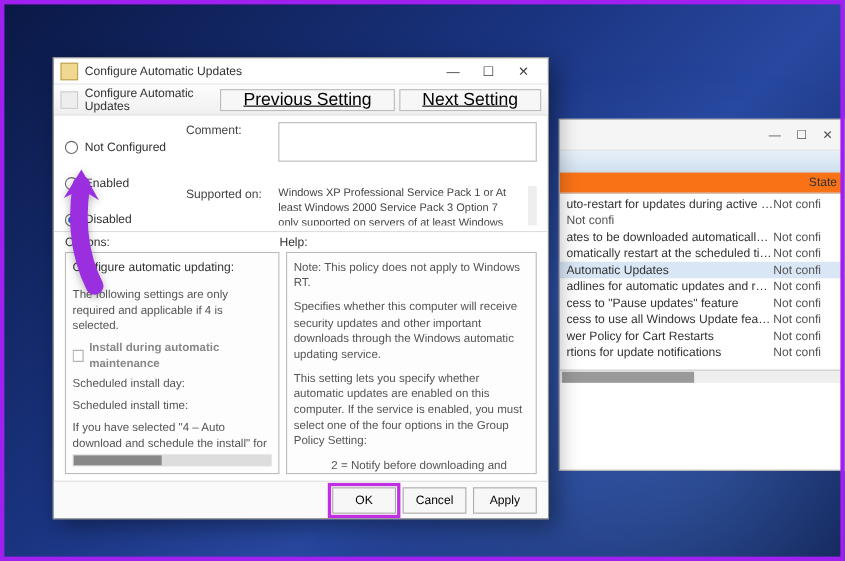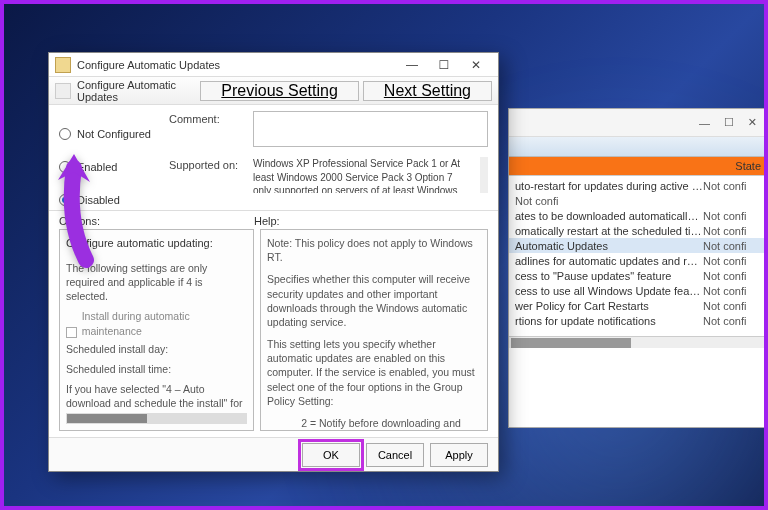--- a/index.html
+++ b/index.html
@@ -39,21 +39,21 @@
 .supp-text{ flex:1; font-size:10px; line-height:1.35; color:#444; max-height:36px; overflow:hidden;}
 .supp-scroll{ width:8px; background:#eee; margin-left:4px;}
 .section-headers{ display:flex; padding:4px 10px 2px 10px; font-size:11px;}
 .section-headers .h1{ width:195px;}
 .panes{ display:flex; flex:1; padding:0 10px 6px 10px; gap:6px; overflow:hidden;}
 .opt-pane,.help-pane{ border:1px solid #bbb; background:#fdfdfd; padding:6px; font-size:10.5px; line-height:1.35; color:#555; position:relative;}
 .opt-pane{ width:195px; display:flex; flex-direction:column;}
 .opt-content{ flex:1; overflow:hidden;}
 .opt-pane .sect-title{ font-size:11px; color:#333; margin-bottom:10px;}
 .opt-pane p{ margin-bottom:6px;}
-.chk-row{ display:flex; align-items:flex-end; gap:5px; margin:4px 0; color:#888;}
+.chk-row{ display:flex; align-items:center; gap:5px; margin:4px 0; color:#888;font-weight:bold;}
 .chkbox{ width:11px; height:11px; border:1px solid #aaa; background:#fff;}
 .opt-hscroll{ height:11px; background:#ddd; margin-top:4px;}
 .opt-hscroll-thumb{ height:9px; width:80px; background:#888; margin:1px;}
 .help-pane{ flex:1; overflow:hidden;}
 .help-pane p{ margin-bottom:8px;}
 .help-pane .indent{ padding-left:14px;text-align:center;}
 .btnbar{ height:34px; display:flex; align-items:center; justify-content:flex-end; gap:6px; padding:0 10px; border-top:1px solid #ddd; background:#fafafa;}
 .btn{ height:24px; min-width:58px; padding:0 10px; background:#f7f7f7; border:1px solid #aaa; font-size:11px; cursor:pointer;}
 .btn.primary{ outline:3px solid #c030e0; outline-offset:1px;}
 .arrow-annot{ position:absolute; left:46px; top:150px; z-index:50; pointer-events:none;}
@@ -148,21 +148,21 @@
       <div class="radio-row">
           <span class="radio on"></span>
           <span>Disabled</span>
         </div>
     </div>
     <div class="meta-col">
       <div class="meta-row">
         <div class="meta-label">Comment:</div>
         <div class="comment-box"></div>
       </div>
-      <div class="meta-row" style="margin-top:8px;">
+      <div class="meta-row" style="margin-top:20px;">
         <div class="meta-label">Supported on:</div>
         <div class="supp-text">Windows XP Professional Service Pack 1 or At least Windows 2000 Service Pack 3
 Option 7 only supported on servers of at least Windows Server 2016 edition</div>
         <div class="supp-scroll"></div>
       </div>
     </div>
   </div>
   <div class="section-headers">
     <div class="h1">Options:</div>
     <div>Help:</div>

